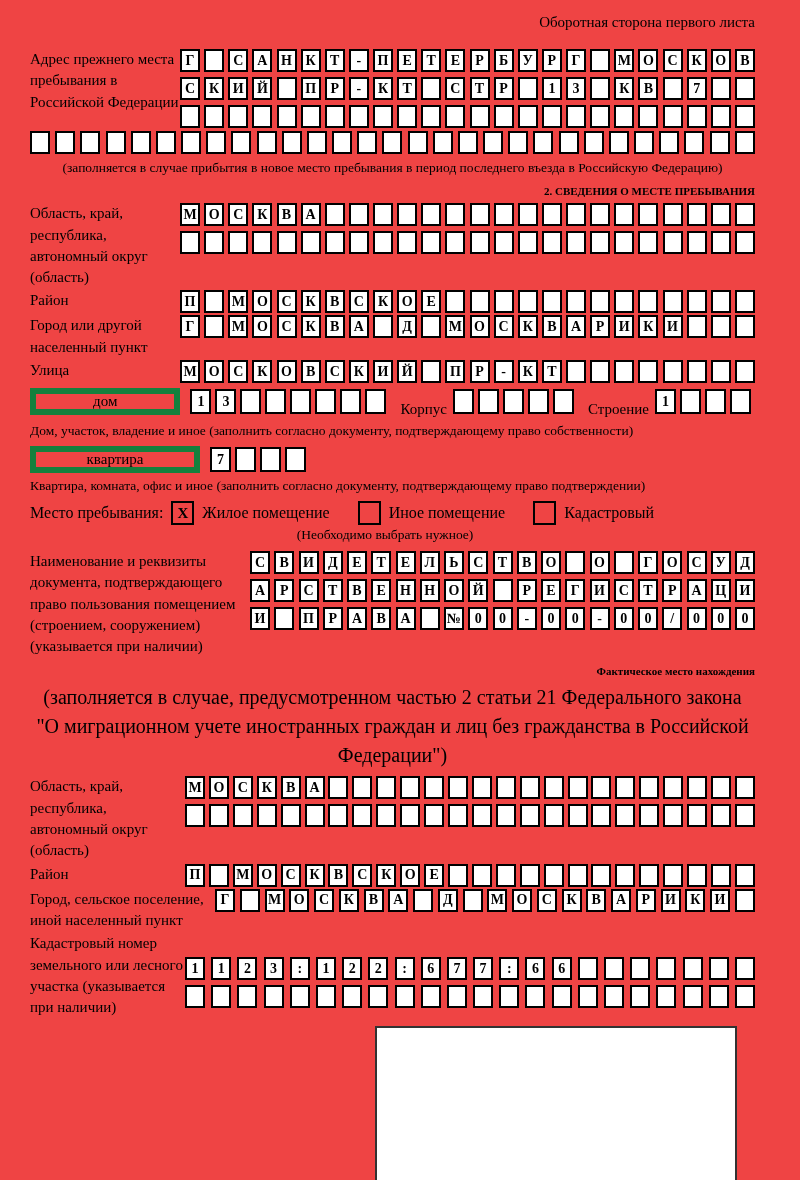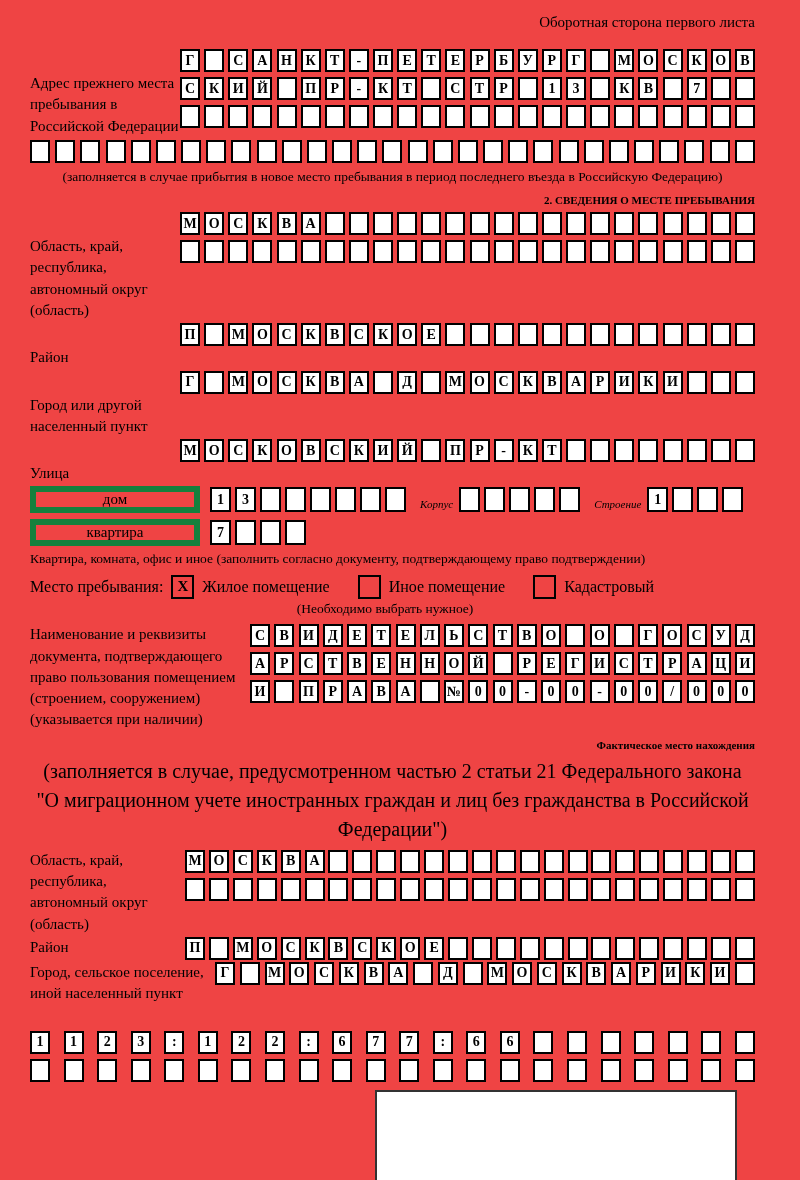--- a/index.html
+++ b/index.html
@@ -14,21 +14,21 @@
     overflow:hidden;
   }
   .header-note{
     text-align:right;
     font-size:15px;
     margin-bottom:18px;
   }
   
   .frow{display:flex;align-items:flex-start;}
   .flabel{flex-shrink:0;font-size:15px;line-height:1.42;}
-  .w150{width:150px;margin-top:24px;}
+  .w150{width:150px;}
   .w220{width:220px;}
   .w185{width:185px;}
   .w155{width:155px;}
   .fcol{display:flex;flex-direction:column;flex:1;}
   
   .boxrow{display:flex;justify-content:space-between;margin-bottom:5px;}
   .boxrow:last-child{margin-bottom:0;}
   .cell{
     display:inline-flex;align-items:center;justify-content:center;
     box-sizing:border-box;
@@ -46,21 +46,21 @@
   .subcaption{font-size:20px;text-align:center;line-height:1.45;}
   
   .house-row{display:flex;align-items:center;margin-top:2px;}
   .typebox{
     box-sizing:border-box;
     border:6px solid #15803d;
     height:27px;width:170px;
     display:flex;align-items:center;justify-content:center;
     font-size:15px;
   }
-  .inline-lbl{font-size:11px;margin:9px 6px 0 10px;white-space:nowrap;font-style:italic;}
+  .inline-lbl{font-size:15px;margin:16px 6px 0 10px;white-space:nowrap;}
   .house-row .cell{width:21px;height:25px;margin-right:4px;}
   .gap10{margin-left:10px;}
   
   .chk-row{display:flex;align-items:center;margin-top:6px;}
   .chk{
     box-sizing:border-box;width:23px;height:24px;border:2px solid #000;
     display:inline-flex;align-items:center;justify-content:center;
     font-size:15px;font-weight:bold;
   }
   .chk-lbl{font-size:16px;margin:0 8px;}
@@ -376,20 +376,21 @@
         <span class="cell"></span>
       </div>
     <span class="inline-lbl">Строение</span>
     <div class="tight boxrow" style="margin-bottom:0">
         <span class="cell">1</span>
         <span class="cell"></span>
         <span class="cell"></span>
         <span class="cell"></span>
       </div>
   </div>
+  <div class="caption mt4">Дом, участок, владение и иное (заполнить согласно документу, подтверждающему право собственности)</div>
 
   <div class="house-row mt6">
     <div class="typebox">квартира</div>
     <div class="tight boxrow gap10" style="margin-bottom:0">
         <span class="cell">7</span>
         <span class="cell"></span>
         <span class="cell"></span>
         <span class="cell"></span>
       </div>
   </div>
@@ -599,20 +600,21 @@
           <span class="cell">Р</span>
           <span class="cell">И</span>
           <span class="cell">К</span>
           <span class="cell">И</span>
           <span class="cell"></span>
         </div>
     </div>
   </div>
 
   <div class="frow">
+    <div class="flabel w155">Кадастровый номер земельного или лесного участка (указывается при наличии)</div>
     <div class="fcol rows-offset">
       <div class="boxrow">
           <span class="cell">1</span>
           <span class="cell">1</span>
           <span class="cell">2</span>
           <span class="cell">3</span>
           <span class="cell">:</span>
           <span class="cell">1</span>
           <span class="cell">2</span>
           <span class="cell">2</span>

